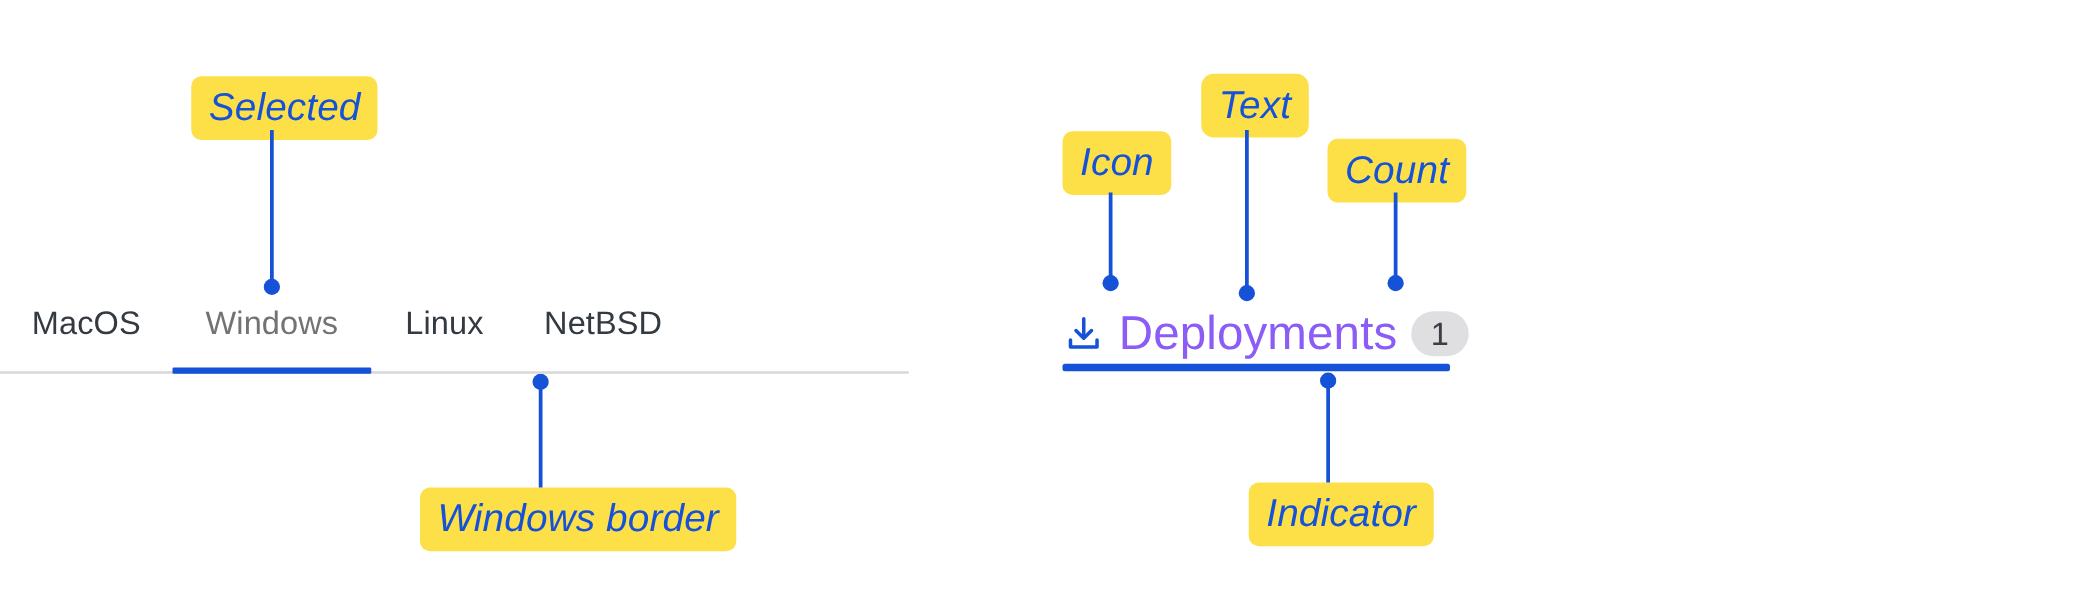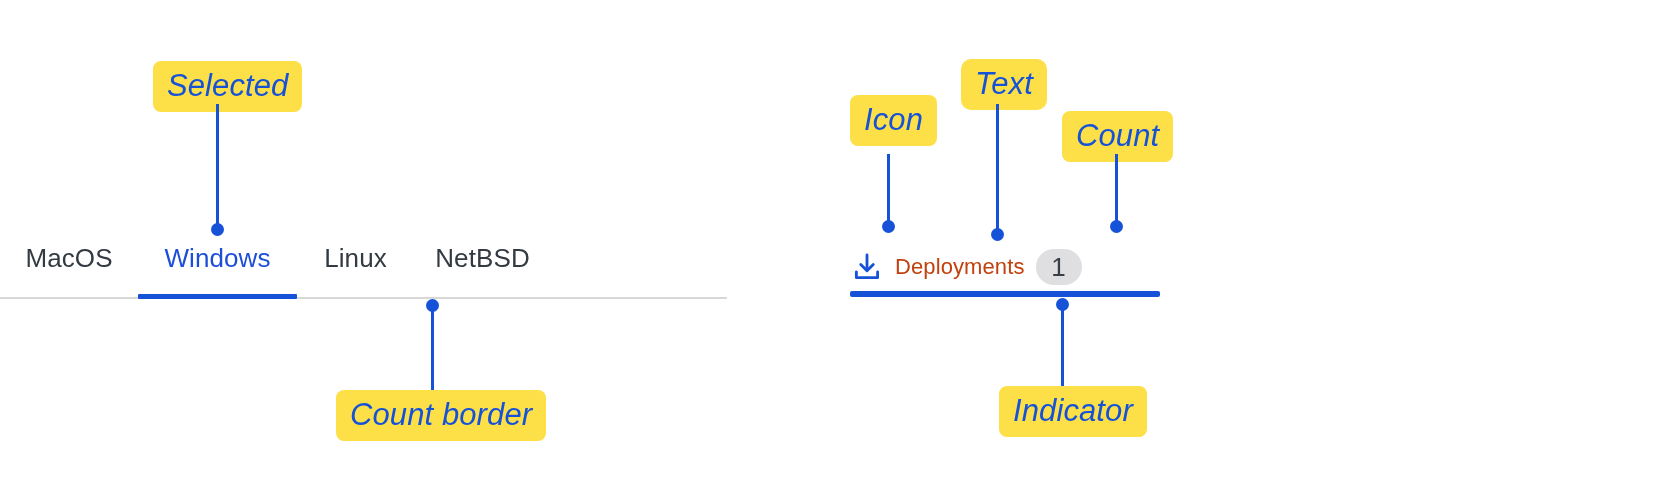--- a/index.html
+++ b/index.html
@@ -68,21 +68,21 @@
     display: flex;
     align-items: flex-start;
     justify-content: center;
     font-size: 26px;
     line-height: 1;
     color: #343a42;
     letter-spacing: 0.1px;
     padding-top: 2px;
     box-sizing: border-box;
   }
-  .tab.selected { color: #1d4ed8; }
+  .tab.selected { color: #737373; }
   .tab .tab-underline {
     position: absolute;
     left: 0;
     bottom: 0;
     height: 5px;
     width: 100%;
     background: #1552d8;
     border-radius: 1px;
   }
 
@@ -103,23 +103,23 @@
     align-items: center;
     gap: 11px;
   }
   #right-tab .rt-icon {
     width: 34px;
     height: 34px;
     display: block;
     flex: 0 0 auto;
   }
   #right-tab .rt-label {
-    font-size: 22px;
-    line-height: 1;
-    color: #c2410c;
+    font-size: 38px;
+    line-height: 1;
+    color: #8b5cf6;
     letter-spacing: 0.1px;
     white-space: nowrap;
   }
   #right-tab .rt-count {
     display: inline-flex;
     align-items: center;
     justify-content: center;
     min-width: 46px;
     height: 36px;
     padding: 0 12px;
@@ -140,21 +140,21 @@
     border-radius: 2px;
   }
 </style>
 </head>
 <body>
 
 <div class="callout" style="left:153px; top:61px;">Selected</div>
 <div class="leader" style="left:216px; top:104px; height:125px;"></div>
 <div class="leader-dot" style="left:211px; top:223px;"></div>
 
-<div class="callout" style="left:336px; top:390px;">Count border</div>
+<div class="callout" style="left:336px; top:390px;">Windows border</div>
 <div class="leader" style="left:431px; top:306px; height:84px;"></div>
 <div class="leader-dot" style="left:426px; top:299px;"></div>
 
 <div id="left-tabs">
   <div class="tabbar-border"></div>
 
   <div class="tab" style="left:0px; width:138px;">
     <span>MacOS</span>
   </div>
 
@@ -166,21 +166,21 @@
   <div class="tab" style="left:297px; width:117px;margin-top:13px;">
     <span>Linux</span>
   </div>
 
   <div class="tab" style="left:412px; width:141px;">
     <span>NetBSD</span>
   </div>
 
 </div>
 
-<div class="callout" style="left:850px; top:95px;">Icon</div>
+<div class="callout" style="left:850px; top:105px;">Icon</div>
 <div class="leader" style="left:887px; top:154px; height:72px;"></div>
 <div class="leader-dot" style="left:882px; top:220px;"></div>
 
 <div class="callout" style="left:961px; top:59px;border-radius:10px;">Text</div>
 <div class="leader" style="left:996px; top:104px; height:125px;"></div>
 <div class="leader-dot" style="left:991px; top:228px;"></div>
 
 <div class="callout" style="left:1062px; top:111px;text-align:right;">Count</div>
 <div class="leader" style="left:1115px; top:154px; height:72px;"></div>
 <div class="leader-dot" style="left:1110px; top:220px;"></div>

